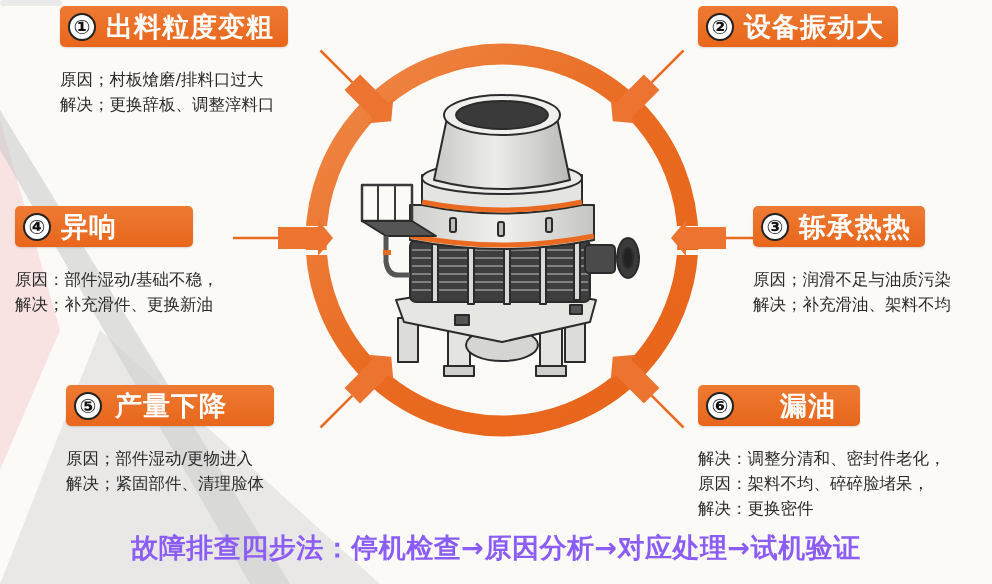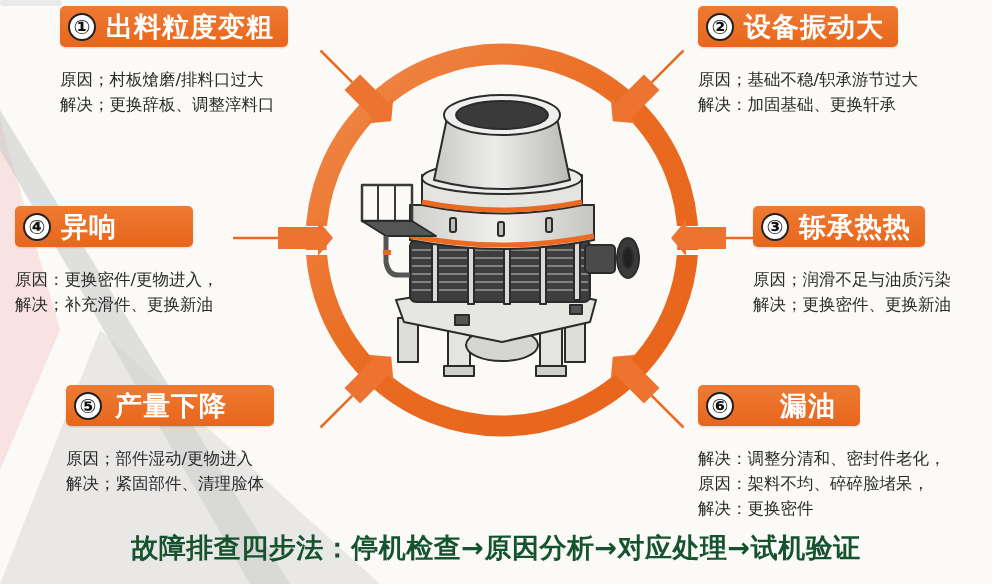--- a/index.html
+++ b/index.html
@@ -25,21 +25,21 @@
     width:28px; height:28px; border-radius:50%;
     background:#fff; color:#111; border:2px solid #222;
     display:inline-flex; align-items:center; justify-content:center;
     font-size:20px; font-weight:bold; box-sizing:border-box;
     margin-right:10px; flex-shrink:0; letter-spacing:0;
   }
   .tag-title { white-space:nowrap; }
   .lines { margin-top:20px; font-size:16.5px; line-height:25px; color:#2a2a2a; white-space:nowrap; }
   .footer {
     position:absolute; left:0; width:992px; top:530px; text-align:center;
-    font-size:27px; font-weight:bold; color:#14532d; z-index:2; letter-spacing:0.5px;
+    font-size:27px; font-weight:bold; color:#8b5cf6; z-index:2; letter-spacing:0.5px;
   }
 </style>
 </head>
 <body>
 
 <svg class="bg-shapes" viewBox="0 0 992 584">
   <polygon points="0,120 0,470 60,330" fill="#f7d9d9" opacity="0.7"></polygon>
   <polygon points="0,110 0,150 250,584 290,584" fill="#c8c8c8" opacity="0.55"></polygon>
   <polygon points="100,330 0,584 380,584" fill="#d2d2d2" opacity="0.45"></polygon>
   <rect x="0" y="0" width="62" height="6" rx="3" fill="#e6e6e6" opacity="0.8"></rect>
@@ -173,44 +173,40 @@
     <div>原因；村板熗磨/排料口过大</div>
     <div>解决；更换辞板、调整滓料口</div>
   </div>
 </div>
 
 <div class="card" style="left:698px; top:6px;">
   <div class="tag">
     <span class="num">②</span>
     <span class="tag-title">设备振动大</span>
   </div>
-  <div class="lines">
-    <div>原因；基础不稳/轵承游节过大</div>
-    <div>解决：加固基础、更换轩承</div>
-  </div>
 </div>
 
 <div class="card" style="left:753px; top:206px;">
   <div class="tag">
     <span class="num">③</span>
     <span class="tag-title">轹承热热</span>
   </div>
   <div class="lines">
     <div>原因；润滑不足与油质污染</div>
-    <div>解决；更换密件、更换新油</div>
+    <div>解决；补充滑油、架料不均</div>
   </div>
 </div>
 
 <div class="card" style="left:15px; top:206px;">
   <div class="tag" style="width:178px; justify-content:flex-start;">
     <span class="num">④</span>
     <span class="tag-title" style="">异响</span>
   </div>
   <div class="lines">
-    <div>原因：更换密件/更物进入，</div>
+    <div>原因：部件湿动/基础不稳，</div>
     <div>解决；补充滑件、更换新油</div>
   </div>
 </div>
 
 <div class="card" style="left:66px; top:385px;">
   <div class="tag" style="width:208px;">
     <span class="num">⑤</span>
     <span class="tag-title" style="margin-left:3px;">产量下降</span>
   </div>
   <div class="lines">

